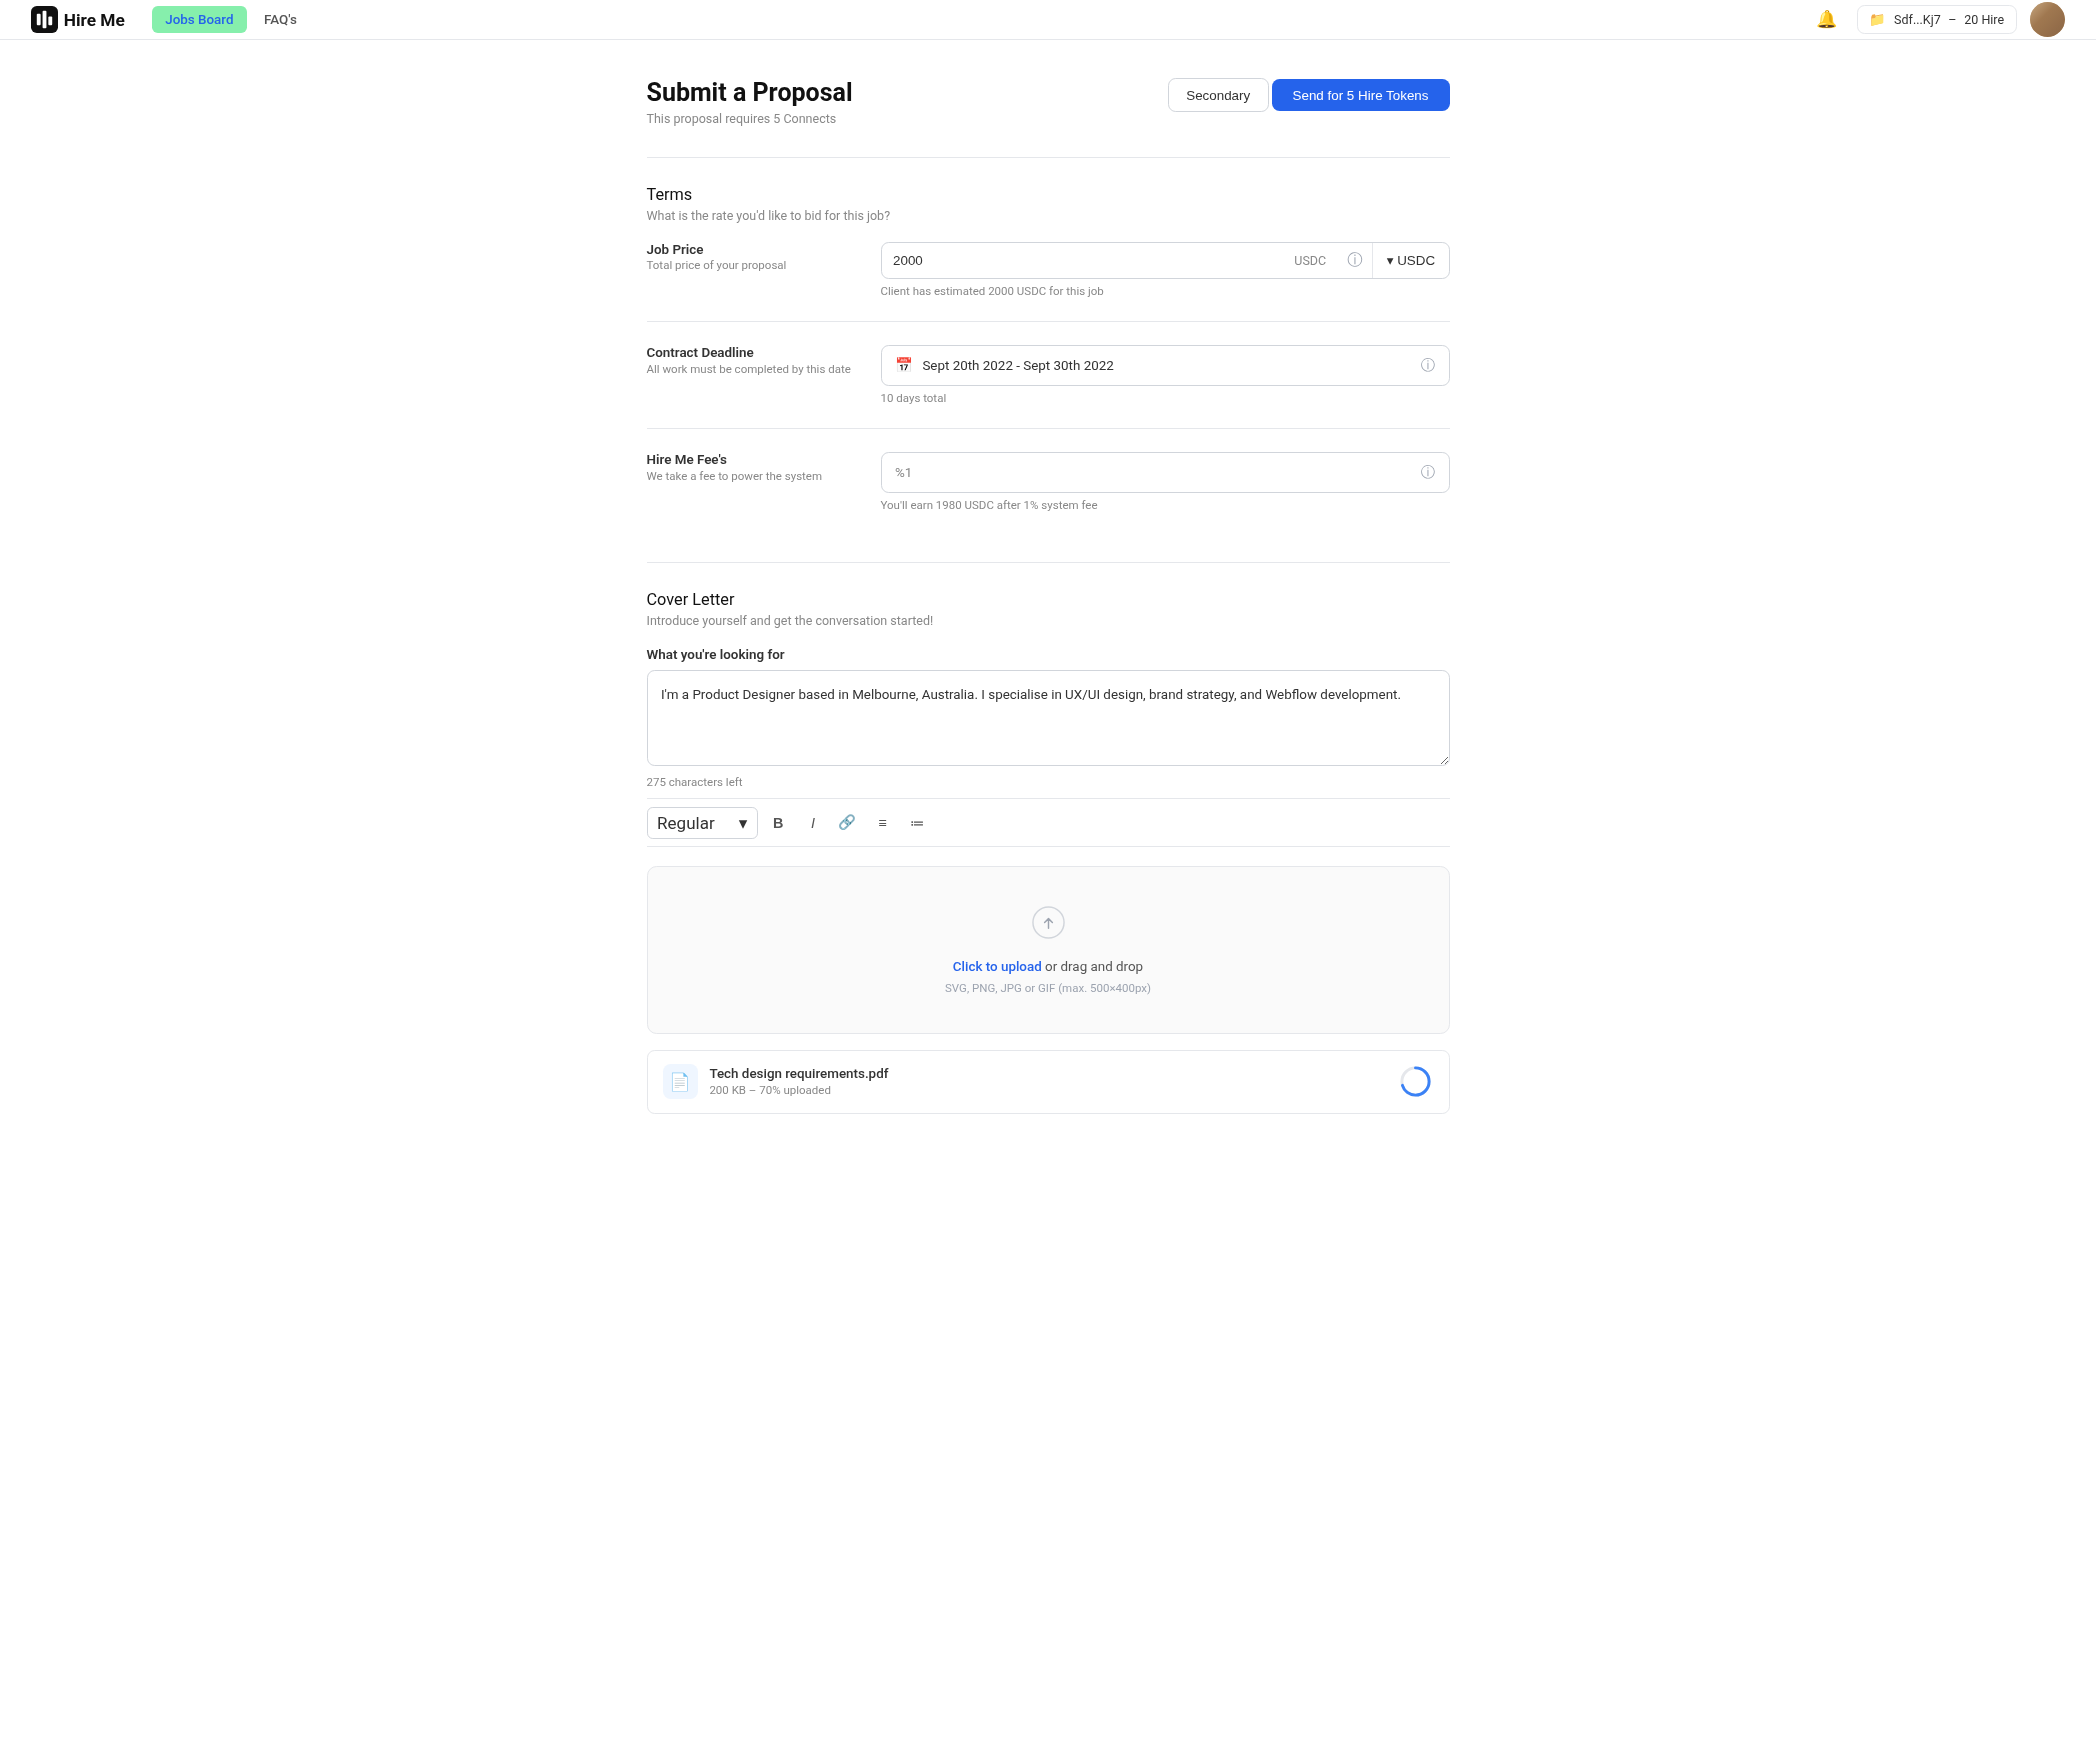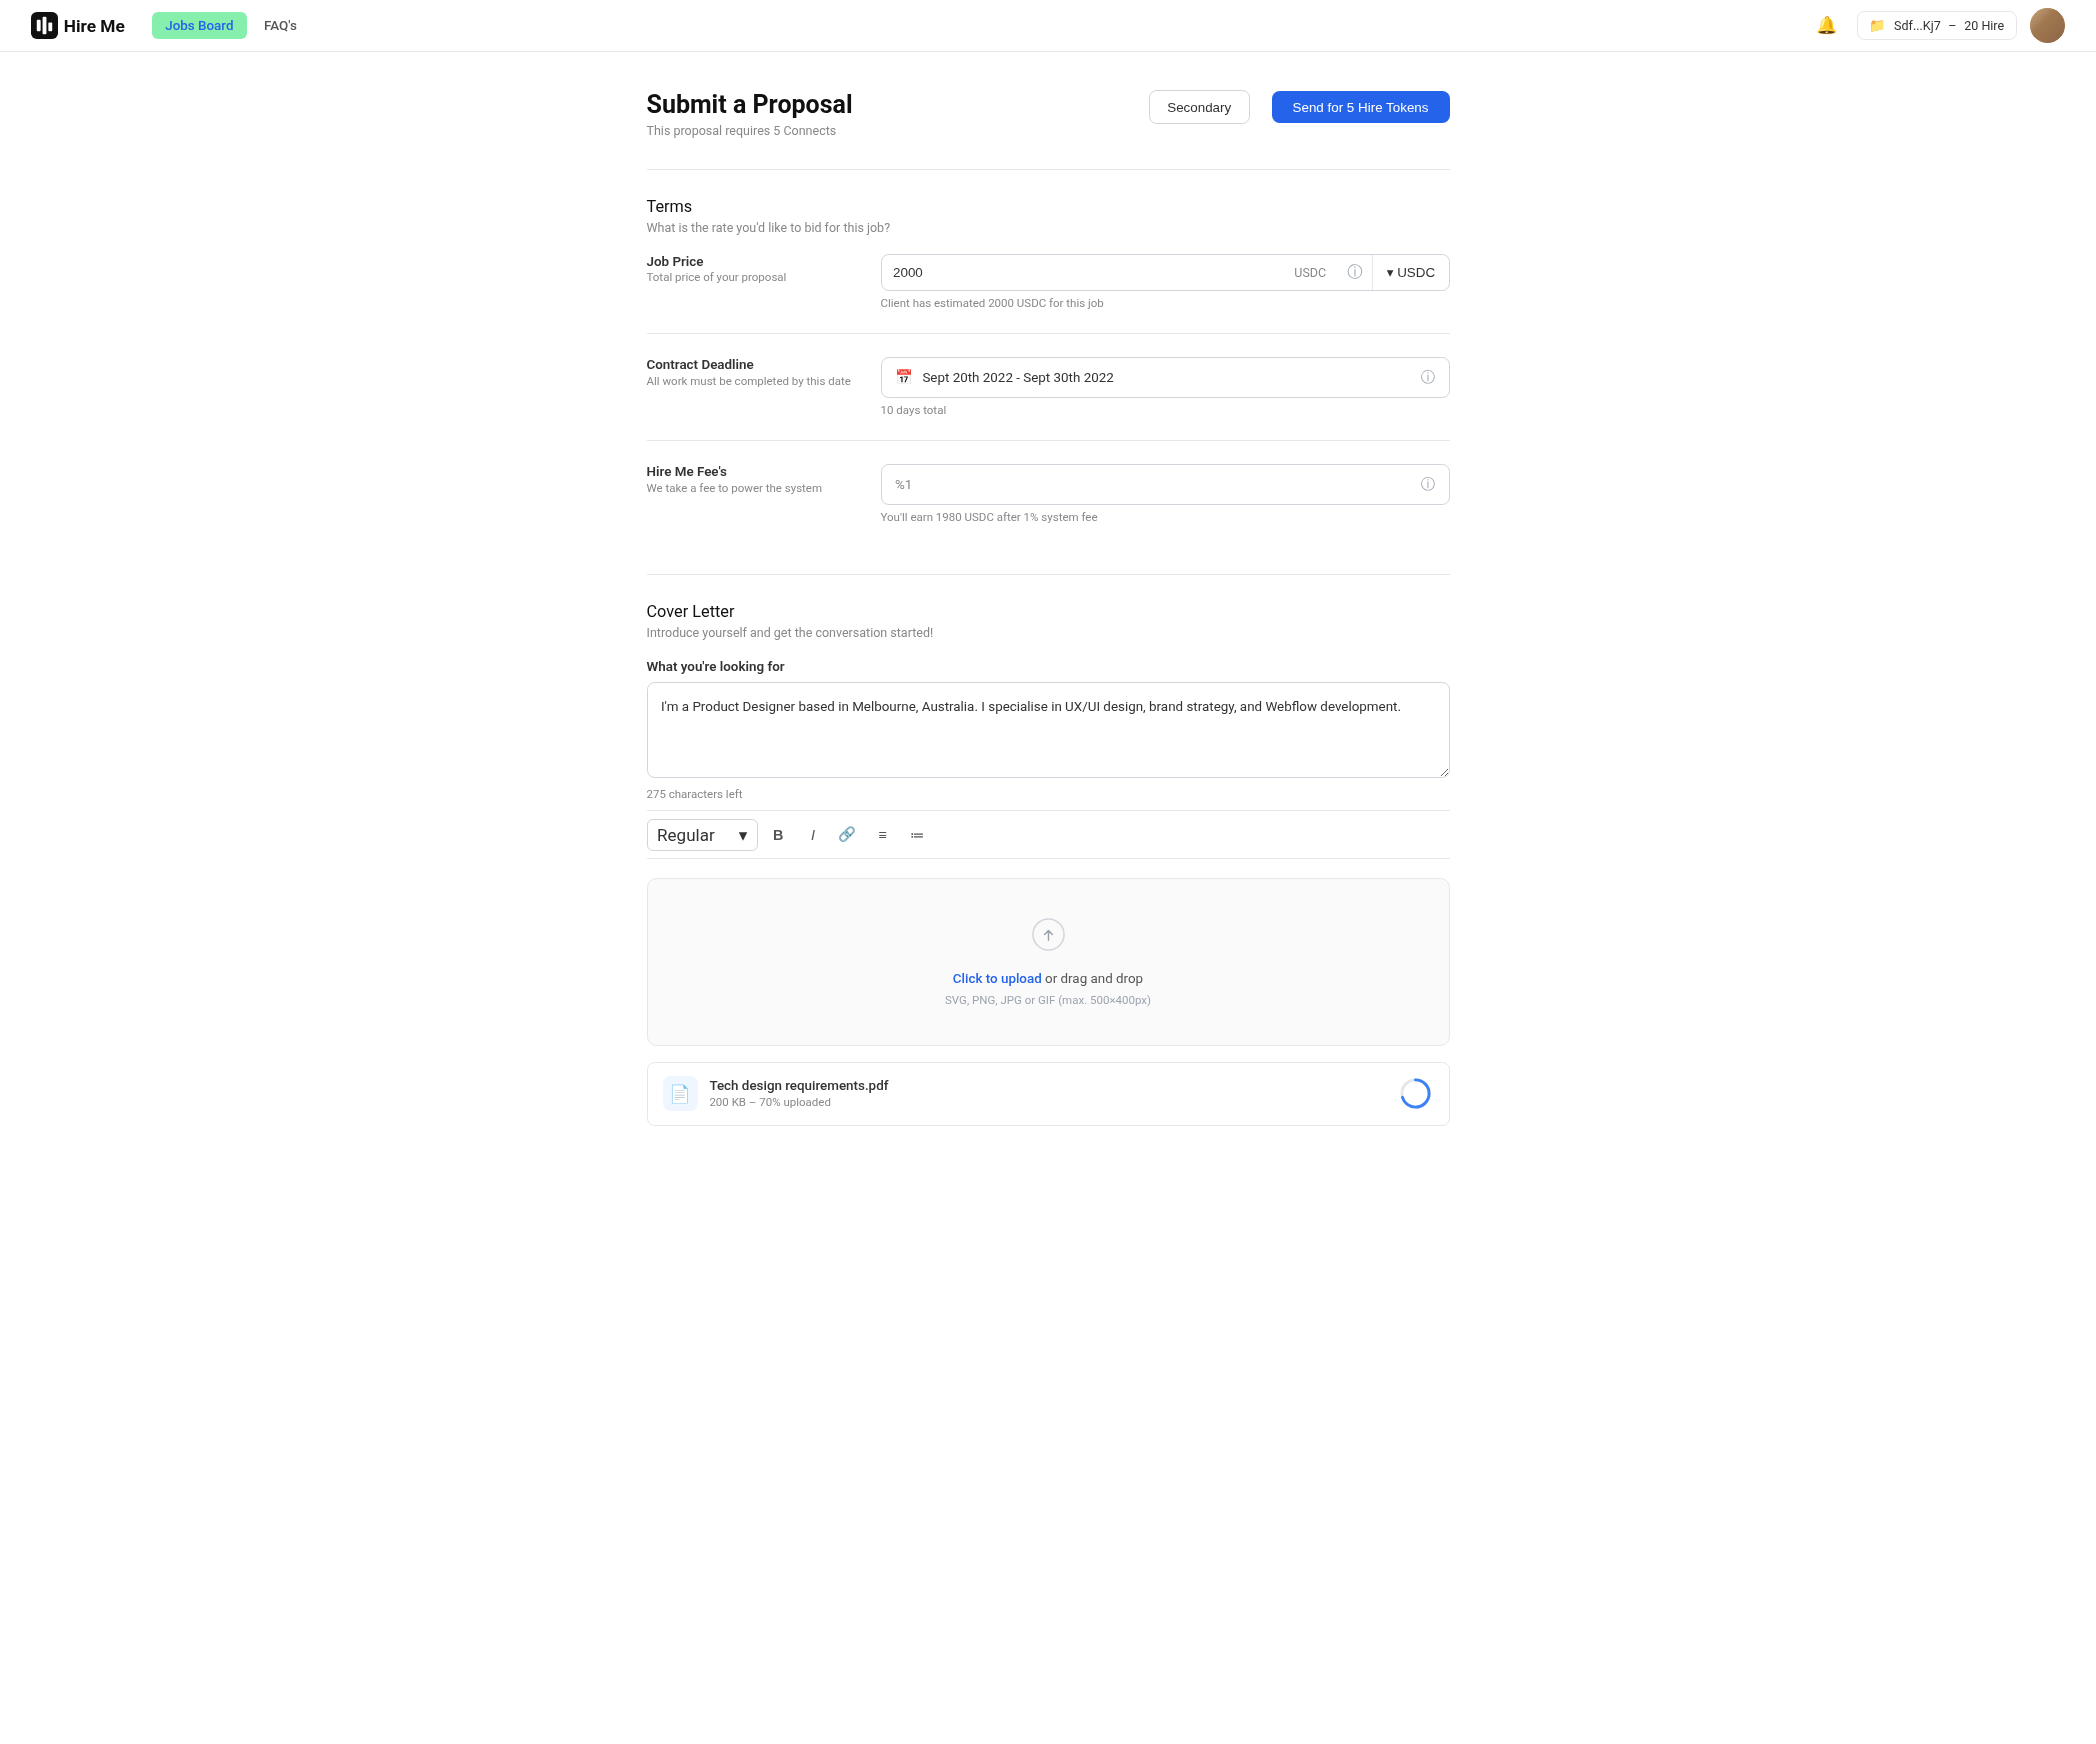--- a/index.html
+++ b/index.html
@@ -1,20 +1,20 @@
 <!DOCTYPE html>
 <html><head>
   <meta charset="utf-8">
   <style>
     * { box-sizing: border-box; margin: 0; padding: 0; }
     body { font-family: -apple-system, BlinkMacSystemFont, 'Segoe UI', Roboto, sans-serif; background: #fff; color: #111; font-size: 13.4px; }
 
     
     .navbar {
-      display: flex; align-items: center; padding: 16px 31px; height: 52px;
+      display: flex; align-items: center; padding: 16px 31px; height: 40px;
       border-bottom: 1px solid #e5e7eb; position: sticky; top: 0; background: #fff; z-index: 10;
     }
     .navbar-logo { display: flex; align-items: center; gap: 5.8px; margin-right: 27px; }
     .logo-icon { width: 27px; height: 27px; }
     .navbar-brand { font-size: 17.3px; font-weight: 700; color: #111; }
     .navbar-links { display: flex; gap: 3.8px; flex: 1; }
     .nav-link {
       padding: 5.8px 13.4px; border-radius: 5.8px; font-size: 13.4px; font-weight: 500; cursor: pointer;
       color: #555; text-decoration: none;
     }
@@ -32,21 +32,21 @@
       background: linear-gradient(135deg, #c8a882 0%, #a07850 100%);
     }
 
     
     .page { max-width: 865px; margin: 0 auto; padding: 38px 31px 77px; }
 
     
     .page-header { display: flex; align-items: flex-start; justify-content: space-between; margin-bottom: 31px; }
     .page-title { font-size: 25px; font-weight: 700; color: #111; margin-bottom: 3.8px; }
     .page-subtitle { font-size: 12.5px; color: #888; }
-    .header-actions { display: flex; gap: 22px; align-items: center; margin-left: 20px; }
+    .header-actions { display: flex; gap: 3px; align-items: center; margin-left: 20px; }
     .btn-secondary {
       padding: 8.6px 17.3px; border: 1px solid #d1d5db; border-radius: 7.7px; background: #fff;
       font-size: 13.4px; font-weight: 500; color: #333; cursor: pointer;
     }
     .btn-primary {
       padding: 8.6px 21px; border: none; border-radius: 7.7px; background: #2563eb;
       font-size: 13.4px; font-weight: 500; color: #fff; cursor: pointer; text-align: right;
     }
 
     

